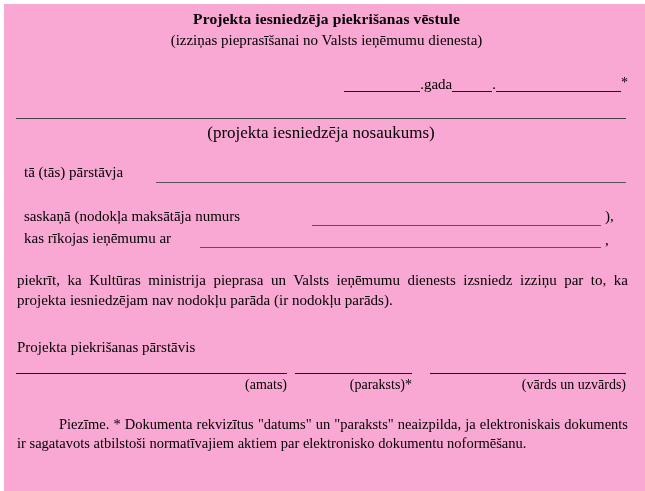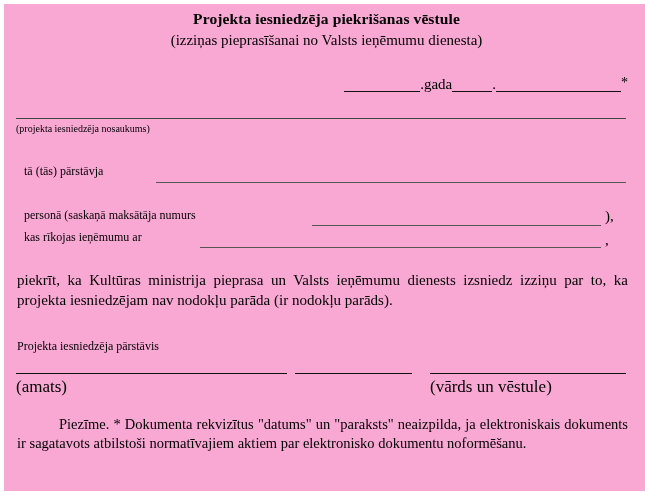--- a/index.html
+++ b/index.html
@@ -67,28 +67,28 @@
   
   .rule {
     position: absolute;
     border-bottom: 1.4px solid #444;
     height: 0;
   }
   .rule-dark { border-bottom-color: #111; }
 
   .caption {
     position: absolute;
-    font-size: 10px;
-    text-align: left;
+    font-size: 17px;
+    text-align: center;
     white-space: nowrap;
   }
 
   .field-label {
     position: absolute;
-    font-size: 12px;
+    font-size: 15px;
     white-space: nowrap;
   }
 
   .fill-line {
     position: absolute;
     border-bottom: 1.2px solid #555;
     height: 0;
   }
 
   .trail {
@@ -104,22 +104,22 @@
     width: 611px;
     font-size: 15px;
     line-height: 1.30;
     text-align: justify;
     text-justify: inter-word;
   }
 
   
   .sig-caption {
     position: absolute;
-    font-size: 17px;
-    text-align: left;
+    font-size: 14px;
+    text-align: right;
     white-space: nowrap;
   }
 
   
   .note {
     position: absolute;
     left: 13px;
     width: 611px;
     font-size: 14.5px;
     line-height: 1.32;
@@ -141,34 +141,35 @@
   <div class="date-row">
     <span class="u-long"></span><span class="lit">.gada</span><span class="u-short"></span><span class="lit">.</span><span class="u-name"></span><span class="star">*</span>
   </div>
 
   <div class="rule" style="left:12px; top:114px; width:610px;"></div>
   <div class="caption" style="left:12px; top:119px; width:610px;">(projekta iesniedzēja nosaukums)</div>
 
   <div class="field-label" style="left:20px; top:160px;">tā (tās) pārstāvja</div>
   <div class="fill-line" style="left:152px; top:178px; width:470px;"></div>
 
-  <div class="field-label" style="left:20px; top:204px;">personā (saskaņā maksātāja numurs</div>
+  <div class="field-label" style="left:20px; top:204px;">saskaņā (nodokļa maksātāja numurs</div>
   <div class="fill-line" style="left:308px; top:221px; width:289px;"></div>
   <div class="trail" style="left:601px; top:204px;">),</div>
 
   <div class="field-label" style="left:20px; top:226px;">kas rīkojas ieņēmumu ar</div>
   <div class="fill-line" style="left:196px; top:243px; width:401px;"></div>
   <div class="trail" style="left:601px; top:228px;">,</div>
 
   <div class="body-par" style="top:267px;">piekrīt, ka Kultūras ministrija pieprasa un Valsts ieņēmumu dienests izsniedz izziņu par to, ka projekta iesniedzējam nav nodokļu parāda (ir nodokļu parāds).</div>
 
-  <div class="field-label" style="left:13px; top:335px;">Projekta iesniedzēja pārstāvis</div>
+  <div class="field-label" style="left:13px; top:335px;">Projekta piekrišanas pārstāvis</div>
 
   <div class="rule rule-dark" style="left:12px; top:369px; width:271px;"></div>
   <div class="rule rule-dark" style="left:291px; top:369px; width:117px;"></div>
   <div class="rule rule-dark" style="left:426px; top:369px; width:196px;"></div>
 
   <div class="sig-caption" style="left:12px; top:373px; width:271px;">(amats)</div>
-  <div class="sig-caption" style="left:426px; top:373px; width:196px;">(vārds un vēstule)</div>
+  <div class="sig-caption" style="left:291px; top:373px; width:117px;">(paraksts)*</div>
+  <div class="sig-caption" style="left:426px; top:373px; width:196px;">(vārds un uzvārds)</div>
 
   <div class="note" style="top:411px;">Piezīme. * Dokumenta rekvizītus "datums" un "paraksts" neaizpilda, ja elektroniskais dokuments ir sagatavots atbilstoši normatīvajiem aktiem par elektronisko dokumentu noformēšanu.</div>
 
 </div>
 
 </body></html>

